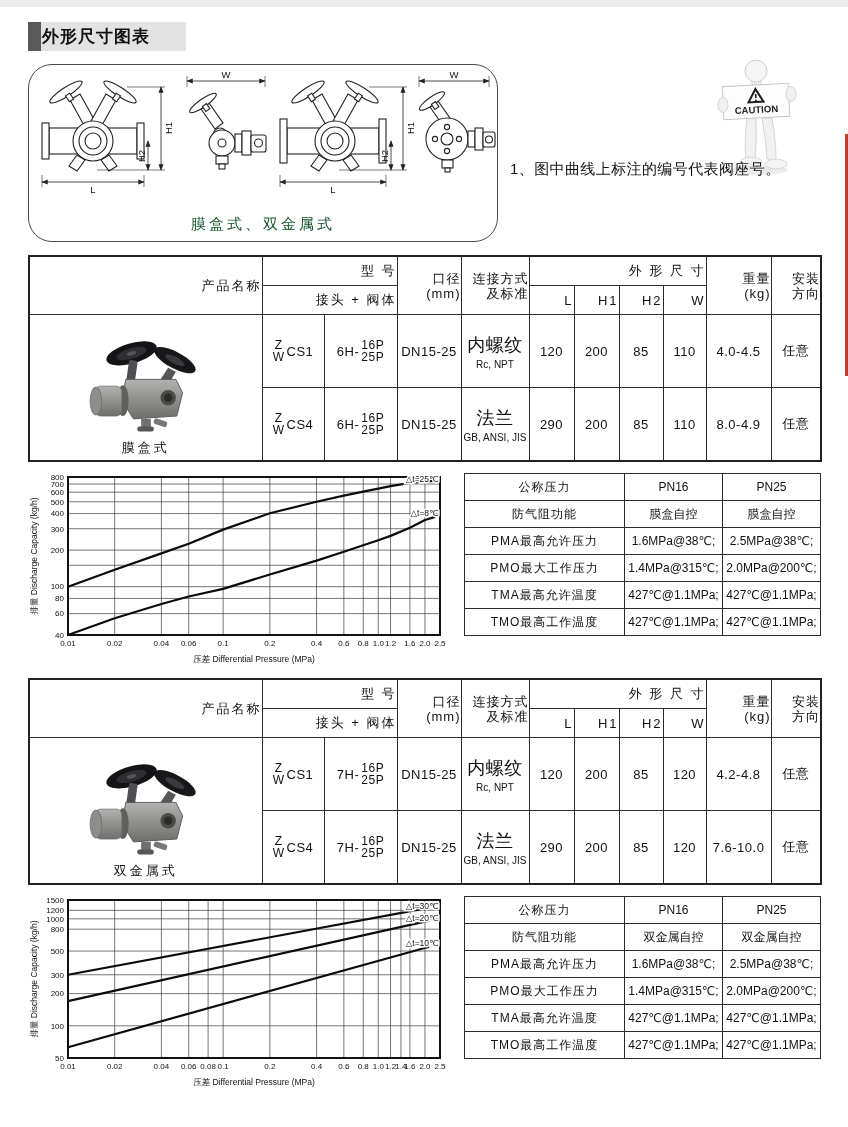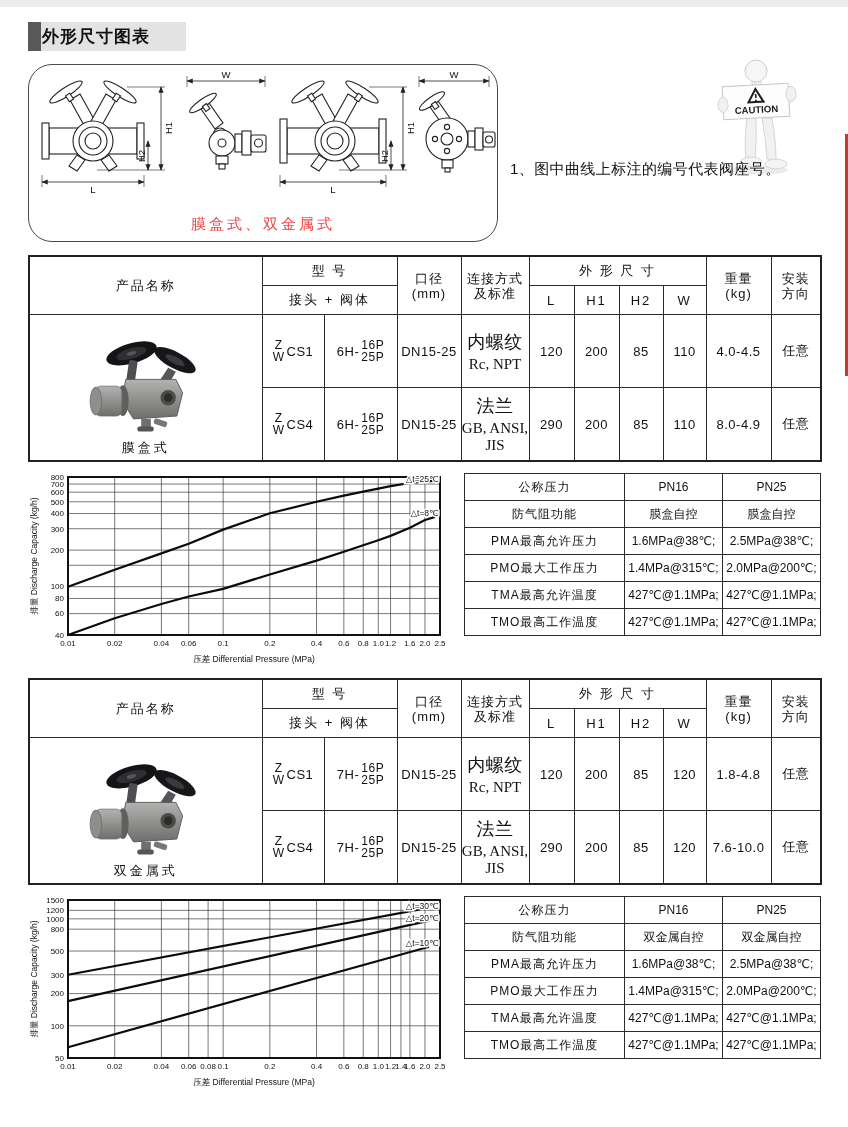--- a/index.html
+++ b/index.html
@@ -13,39 +13,39 @@
 
   
   .title-bar{display:flex;height:29px;width:158px;background:#e3e3e3;}
   .title-accent{width:13px;background:#595959;}
   .page-title{margin:0;font-size:17px;font-weight:bold;line-height:29px;padding-left:1px;letter-spacing:1px;white-space:nowrap;}
 
   
   .hero{display:flex;margin-top:13px;height:182px;}
   .drawing-panel{position:relative;width:468px;height:176px;border:1.5px solid #4a4a4a;border-radius:24px;flex:none;background:#fff;}
   .drawing-panel svg{position:absolute;left:0;top:0;}
-  .drawing-caption{position:absolute;bottom:7px;left:0;width:100%;text-align:center;font-size:15px;letter-spacing:3px;color:#ef4444;}
+  .drawing-caption{position:absolute;bottom:7px;left:0;width:100%;text-align:center;font-size:15px;letter-spacing:3px;color:#14532d;}
   .hero-right{flex:1;position:relative;}
   .caution-figure{position:absolute;top:-6px;right:12px;width:104px;height:118px;}
   .notes{position:absolute;left:12px;top:94px;width:306px;font-size:15px;line-height:22.5px;letter-spacing:0.4px;}
 
   
   table.spec{width:792px;border-collapse:collapse;table-layout:fixed;margin-top:9px;border:2px solid #222;}
   table.spec td{border:1px solid #2b2b2b;text-align:center;vertical-align:middle;font-size:13px;padding:0;background:#fff;}
-  table.spec tr.hrow td{height:28px;letter-spacing:2px;}
+  table.spec tr.hrow td{height:28px;letter-spacing:2px;text-align:right;}
   table.spec tr.drow td{height:72px;letter-spacing:0.5px;}
   .pre{white-space:pre-line;letter-spacing:1px !important;line-height:15px;}
   .prod-cell{position:relative;}
   .prod-cell svg{display:block;margin:4px auto 0 auto;}
   .prod-caption{position:absolute;bottom:3px;left:0;width:100%;text-align:center;font-size:13px;letter-spacing:3px;}
   .model-cell{display:flex;align-items:center;justify-content:center;gap:2px;}
   .stack{display:inline-flex;flex-direction:column;font-size:12px;line-height:12.5px;font-weight:normal;}
   .stack i{font-style:normal;}
   .conn-main{font-size:18px;}
-  .conn-sub{font-size:15px;margin-top:2px;letter-spacing:0;font-family:Liberation Serif, serif;}
+  .conn-sub{font-size:10px;margin-top:2px;letter-spacing:0;}
 
   
   .chart-row{display:flex;margin-top:7px;margin-bottom:3px;gap:12px;align-items:flex-start;}
   .chart-box{width:424px;flex:none;}
   .chart-box svg{width:424px;height:200px;display:block;}
 
   table.pn{width:356px;border-collapse:collapse;table-layout:fixed;margin-top:4px;border:1.5px solid #222;padding-left:44px;}
   table.pn td{border:1px solid #2b2b2b;height:26px;text-align:center;vertical-align:middle;font-size:12px;background:#fff;padding:0 2px;}
   table.pn td.lab{letter-spacing:1px;}
 
@@ -521,21 +521,21 @@
           </td>
       <td>DN15-25</td>
       <td>
             <div class="conn-main">内螺纹</div>
             <div class="conn-sub">Rc, NPT</div>
           </td>
       <td>120</td>
       <td>200</td>
       <td>85</td>
       <td>120</td>
-      <td>1.8-4.8</td>
+      <td>4.2-4.8</td>
       <td>任意</td>
     </tr>
     <tr class="drow">
       <td>
             <span class="model-cell">
               <span class="stack">
                 <i>Z</i>
                 <i>W</i>
               </span>
               <span>CS4</span>

